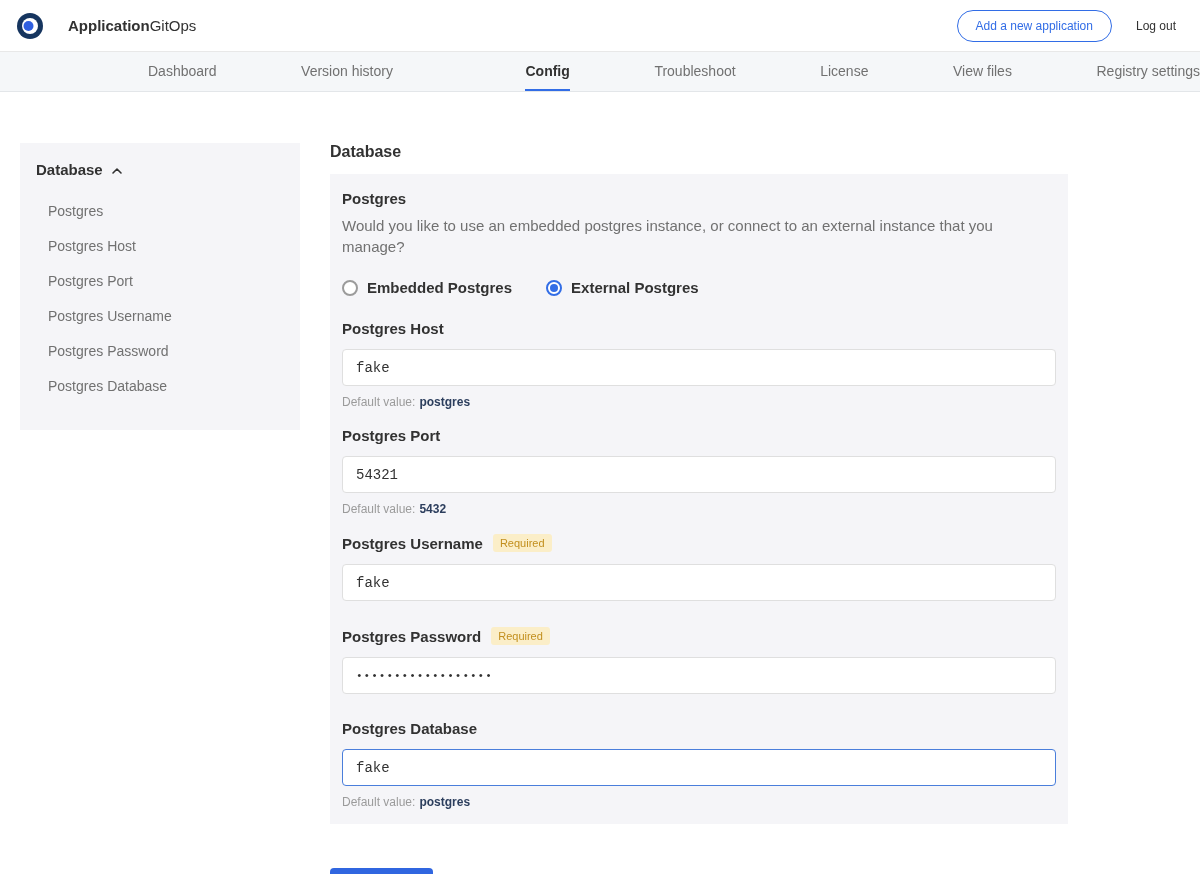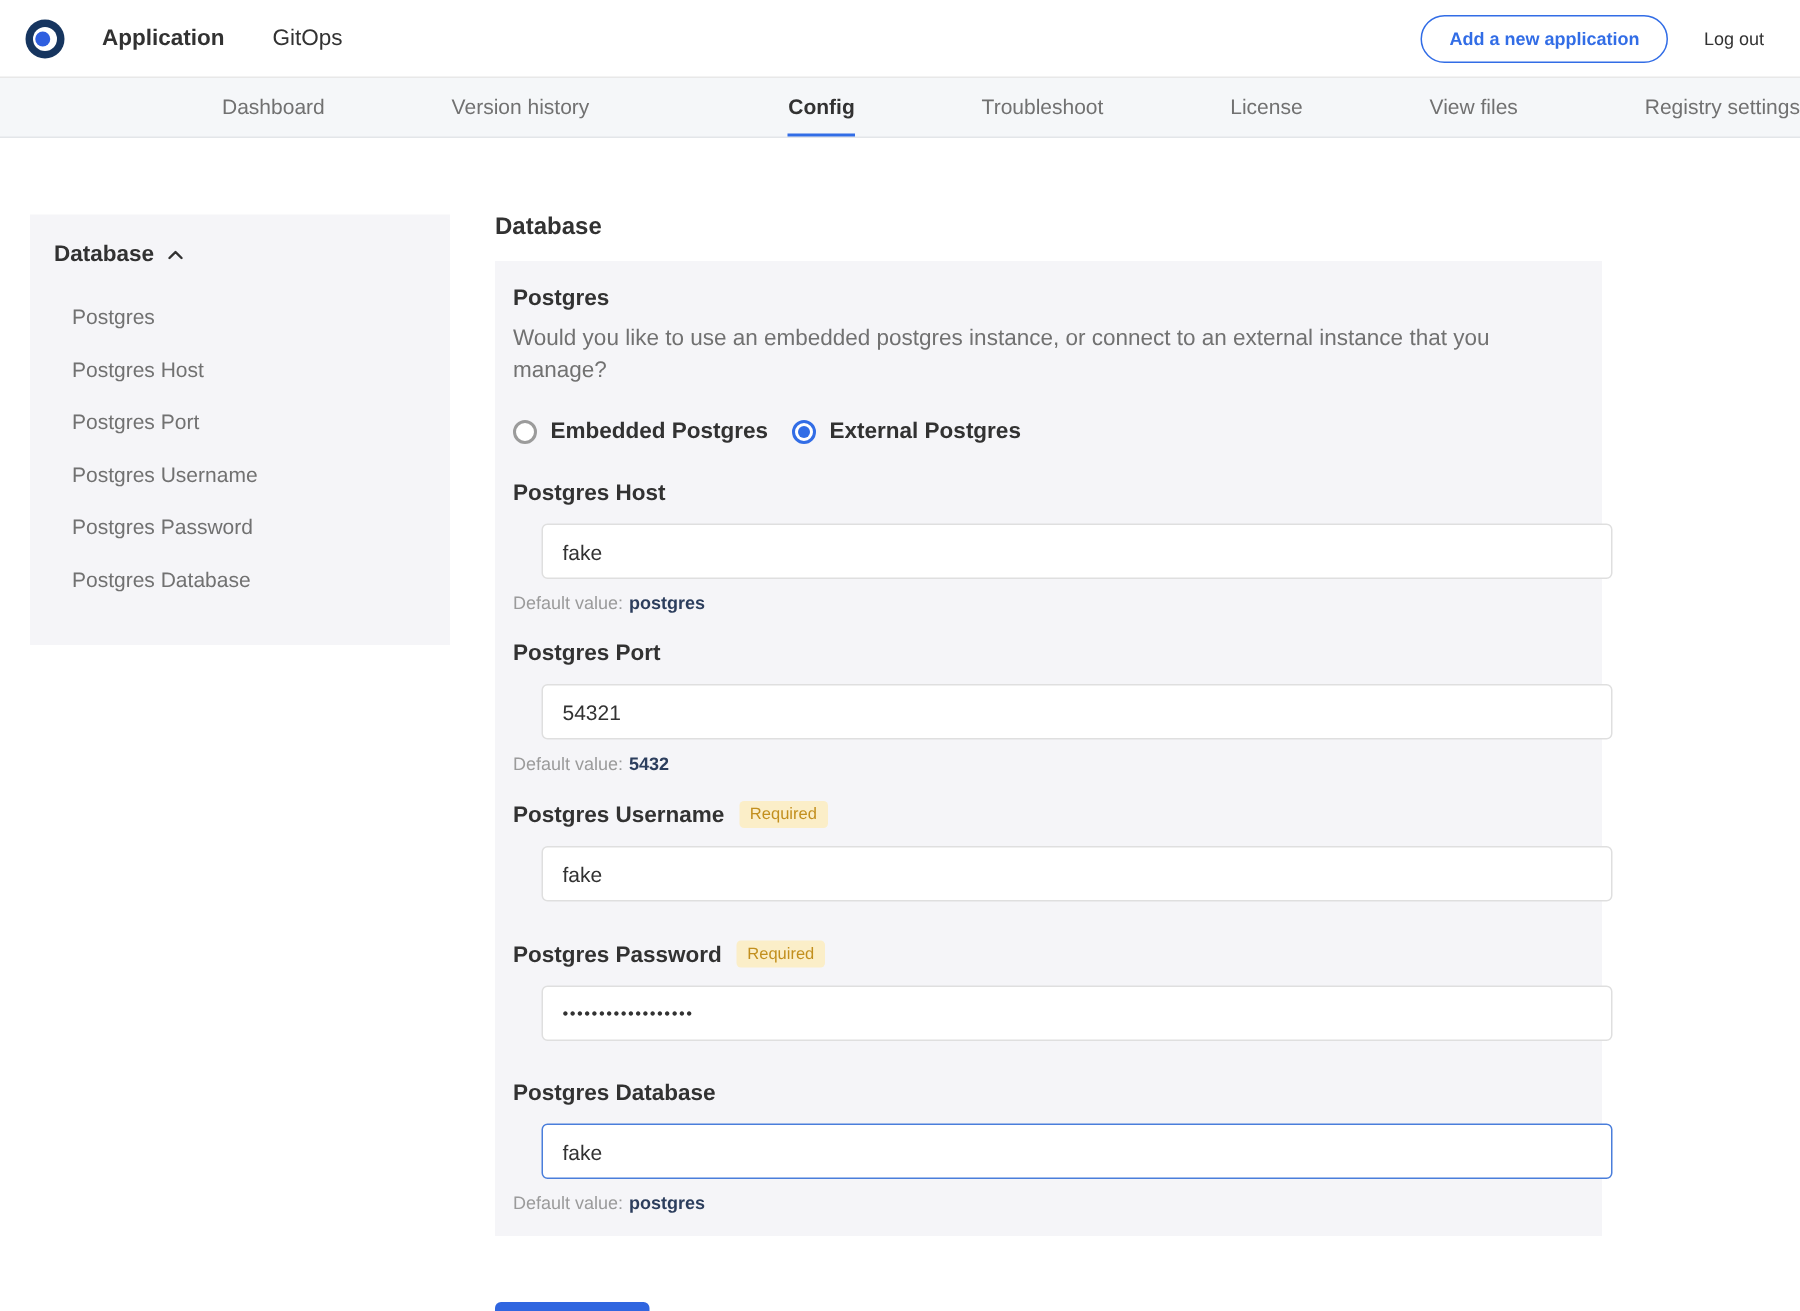--- a/index.html
+++ b/index.html
@@ -3,25 +3,25 @@
 <meta charset="utf-8">
 <style>
   * { margin:0; padding:0; box-sizing:border-box; }
   html,body { width:1200px; height:874px; background:#ffffff;
     font-family:"Liberation Sans","DejaVu Sans",sans-serif; color:#323232; }
 
   
   .topbar { height:52px; display:flex; align-items:center; padding:0 24px 0 16px;
     border-bottom:1px solid #e8e8e8; background:#fff; }
   .logo { width:28px; height:28px; margin-right:24px; display:flex; align-items:center; }
-  .top-tabs { display:flex; gap:32px; align-items:center; }
+  .top-tabs { display:flex; align-items:center; }
   .top-tab { font-size:15px; color:#323232; cursor:pointer; }
   .top-tab.active { font-weight:700; }
   .top-right { margin-left:auto; display:flex; align-items:center; gap:24px; }
-  .pill-btn { border:1px solid #326de6; color:#326de6; background:#fff; font-weight:700;
+  .pill-btn { border:1px solid #326de6; color:#326de6; background:#fff; font-weight:400;
     font-size:12px; padding:8px 18px; border-radius:17px; cursor:pointer;
     font-family:inherit; }
   .logout { font-size:12px; color:#323232; cursor:pointer; }
 
   
   .subnav { height:40px; background:#f5f7f9; border-bottom:1px solid #e3e6e9;
     display:flex; align-items:stretch; padding-left:148px; gap:64px;justify-content:space-between; }
   .subnav-tab { display:flex; align-items:center; font-size:14px; color:#717171;
     cursor:pointer; border-bottom:2px solid transparent; }
   .subnav-tab.active { color:#323232; font-weight:600; border-bottom-color:#326de6;margin-left:48px; }
@@ -36,38 +36,38 @@
   .sidebar-item { padding-left:28px; font-size:14px; color:#717171; line-height:35px;
     cursor:pointer; }
 
   .main { margin-left:30px; width:738px; }
   .page-title { font-size:16px; font-weight:700; color:#323232; margin-bottom:13px; }
 
   .config-box { background:#f5f5f8; padding:16px 12px 15px 12px; }
   .group-label { font-size:15px; font-weight:700; color:#323232; }
   .help-text { font-size:15px; color:#717171; margin-top:8px; line-height:1.4; }
 
-  .radio-row { display:flex; align-items:center; gap:16px; margin:22px 0 24px 0; }
+  .radio-row { display:flex; align-items:center; gap:34px; margin:22px 0 24px 0; }
   .radio-option { display:flex; align-items:center; gap:9px; cursor:pointer; }
   .radio-circle { width:16px; height:16px; border-radius:50%; border:2px solid #9b9b9b;
     background:#fff; position:relative; flex:0 0 auto; }
   .radio-circle.checked { border-color:#326de6; }
   .radio-circle.checked::after { content:""; position:absolute; inset:2px;
     border-radius:50%; background:#326de6; }
   .radio-label { font-size:15px; font-weight:600; color:#323232; }
 
   .field { margin-bottom:18px; }
   .field.no-default { margin-bottom:26px; }
   .field-label-row { display:flex; align-items:center; gap:10px; margin-bottom:12px; }
   .field-label { font-size:15px; font-weight:700; color:#323232; }
   .required-badge { background:#fbeec8; color:#c28f1e; font-size:11px; padding:3px 7px;
     border-radius:3px; }
   .text-input { width:100%; height:37px; border:1px solid #dfdfdf; border-radius:4px;
     background:#fff; padding:0 13px; font-size:14px; color:#323232;
-    font-family:Liberation Sans, sans-serif; outline:none;margin-left:19px; }
+    font-family:Liberation Mono, monospace; outline:none; }
   .text-input.focused { border-color:#4a7edb; }
   .text-input.password { font-size:11px; letter-spacing:1px; }
   .default-line { margin-top:9px; font-size:12px; }
   .default-prefix { color:#9b9b9b; }
   .default-value { color:#2c3e5d; font-weight:700; margin-left:4px; }
 
   .save-btn { margin-top:44px; background:#3066e0; color:#fff; border:none;
     border-radius:4px; font-size:13px; font-weight:700; padding:9px 15px;
     cursor:pointer; font-family:inherit; }
 </style>

